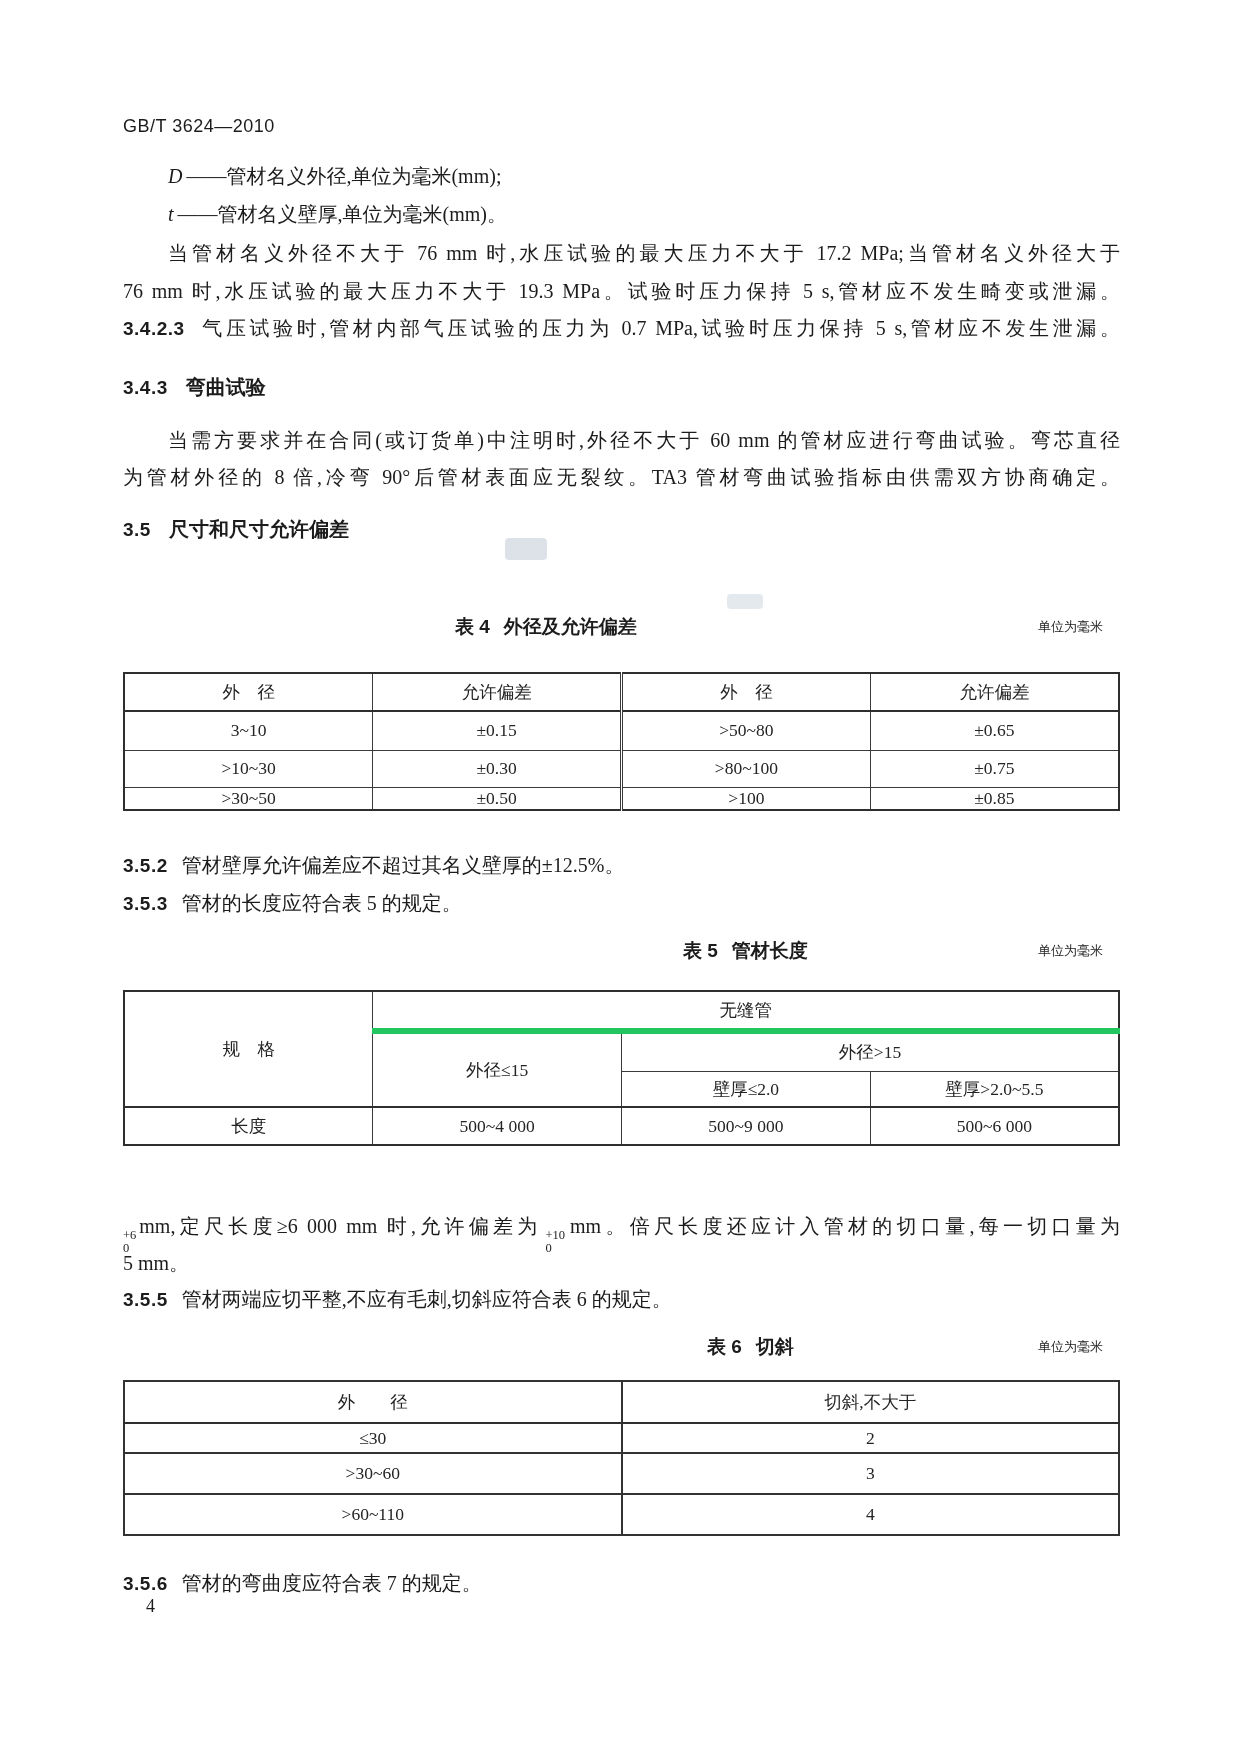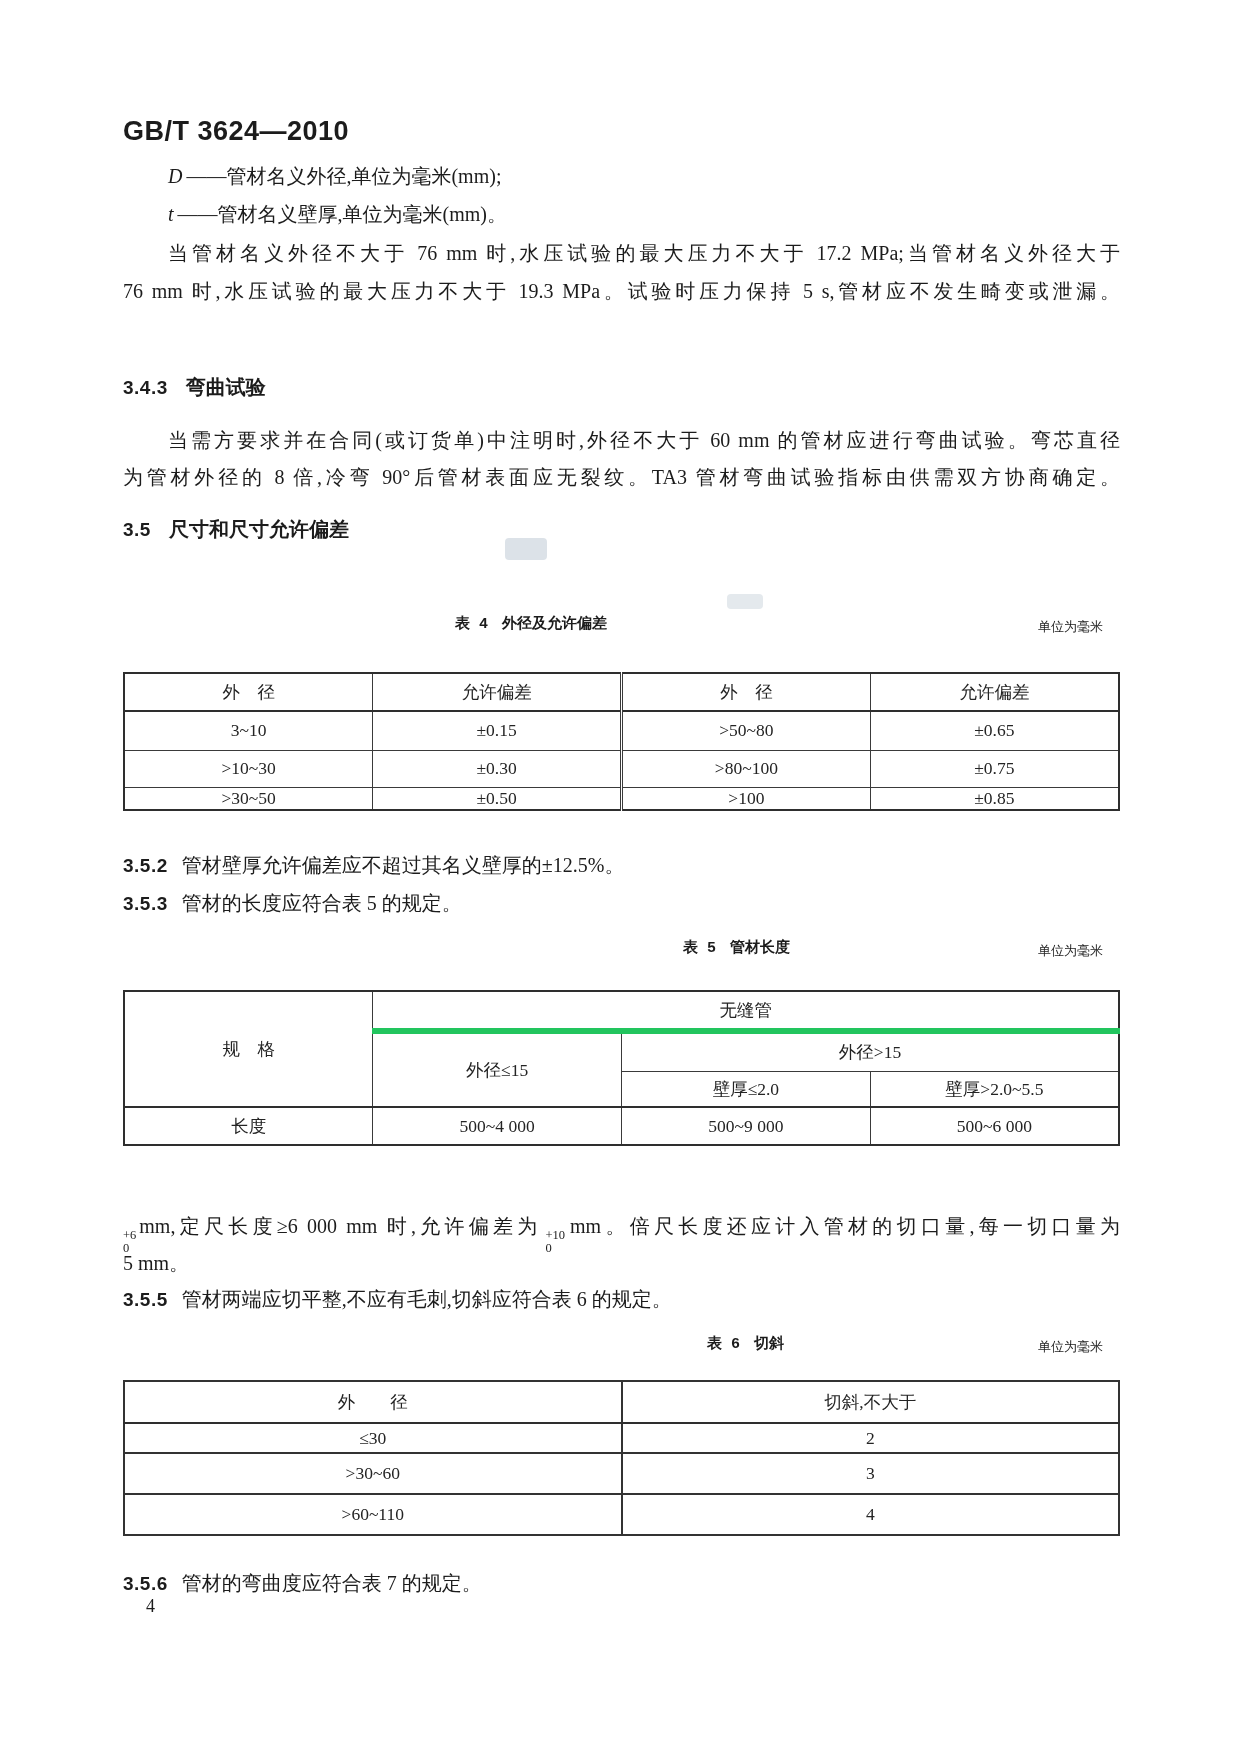--- a/index.html
+++ b/index.html
@@ -29,22 +29,22 @@
   }
   .heading{
     position:absolute;left:123px;width:997px;
     font-family:"Liberation Sans","DejaVu Sans",sans-serif;
     font-weight:700;font-size:20px;white-space:nowrap;
   }
   .heading .num{margin-right:18px;}
   .defsym{font-style:italic;font-family:"Liberation Serif",serif;margin-right:4px;}
   .tcap{
     position:absolute;
-    font-family:Liberation Mono, monospace;
-    font-weight:700;font-size:15px;white-space:nowrap;
+    font-family:Liberation Sans, sans-serif;
+    font-weight:700;font-size:19px;white-space:nowrap;
   }
   .tcap .tlabel{margin-right:14px;}
   .tunit{
     position:absolute;right:137px;
     font-size:13px;font-weight:400;
     font-family:"Liberation Serif","DejaVu Serif",serif;
     white-space:nowrap;
   }
   table.gbt{
     position:absolute;left:123px;
@@ -67,41 +67,44 @@
   .tol{
     display:inline-flex;flex-direction:column;align-items:flex-start;
     font-size:12.5px;line-height:1.05;
     vertical-align:-6px;margin:0 3px 0 0;
   }
   .tol2{margin-left:4px;margin-right:5px;}
   .pagenum{position:absolute;left:146px;top:1596px;font-size:18px;}
   .header{
     position:absolute;left:123px;top:116px;
     font-family:"Liberation Sans","DejaVu Sans",sans-serif;
-    font-weight:700;font-size:27px;letter-spacing:.5px;
+    font-weight:400;font-size:18px;letter-spacing:.5px;
   }
   .smudge{position:absolute;border-radius:4px;opacity:.5;}
 </style>
 </head>
 <body>
 
 <div class="page">
 
   <div class="header">GB/T 3624—2010</div>
 
   <div class="line nowrap" style="left:168px;top:163px;width:900px">
     <span class="defsym">D</span><span>——</span><span>管材名义外径,单位为毫米(mm);</span>
   </div>
   <div class="line nowrap" style="left:168px;top:201px;width:900px">
     <span class="defsym">t</span><span>——</span><span>管材名义壁厚,单位为毫米(mm)。</span>
   </div>
 
   <div class="line jlast indent" style="top:240px">当管材名义外径不大于 76 mm 时,水压试验的最大压力不大于 17.2 MPa;当管材名义外径大于</div>
   <div class="line jlast" style="top:278px">76 mm 时,水压试验的最大压力不大于 19.3 MPa。试验时压力保持 5 s,管材应不发生畸变或泄漏。</div>
 
+  <div class="line jlast" style="top:315px">
+    <b class="num">3.4.2.3</b><span>气压试验时,管材内部气压试验的压力为 0.7 MPa,试验时压力保持 5 s,管材应不发生泄漏。</span>
+  </div>
 
   <div class="heading" style="top:374px">
     <span class="num">3.4.3</span><span>弯曲试验</span>
   </div>
 
   <div class="line jlast indent" style="top:427px">当需方要求并在合同(或订货单)中注明时,外径不大于 60 mm 的管材应进行弯曲试验。弯芯直径</div>
   <div class="line jlast" style="top:464px">为管材外径的 8 倍,冷弯 90°后管材表面应无裂纹。TA3 管材弯曲试验指标由供需双方协商确定。</div>
 
   <div class="heading" style="top:516px">
     <span class="num">3.5</span><span>尺寸和尺寸允许偏差</span>

